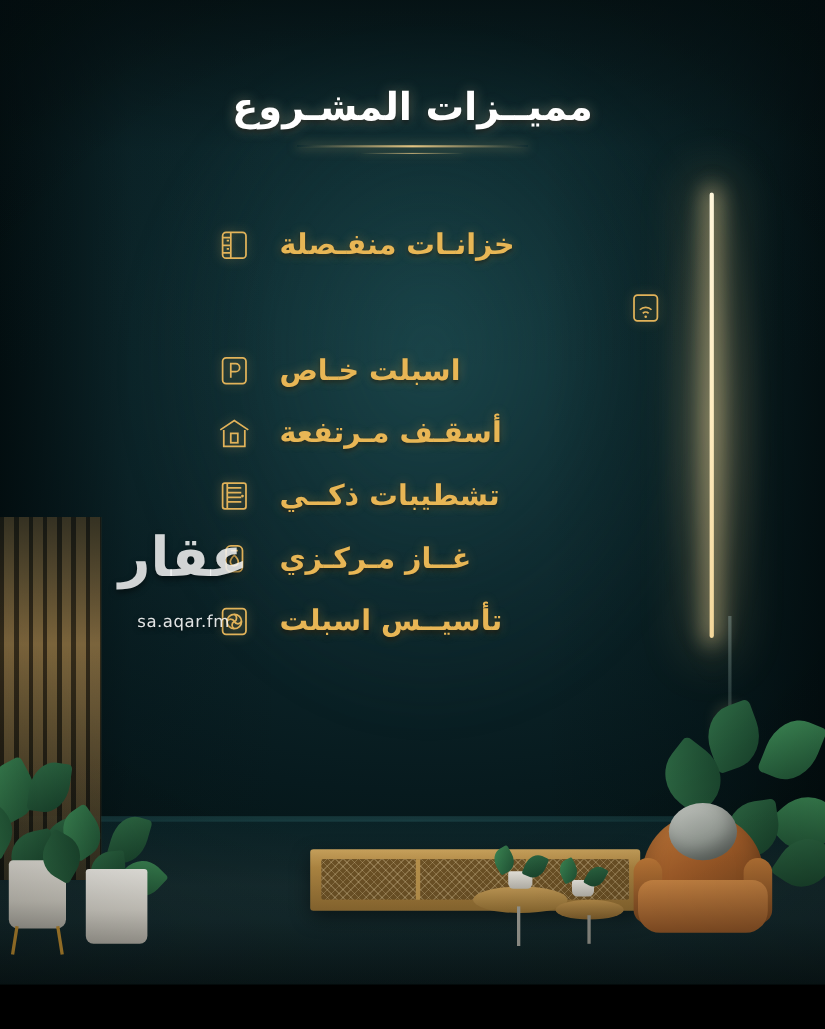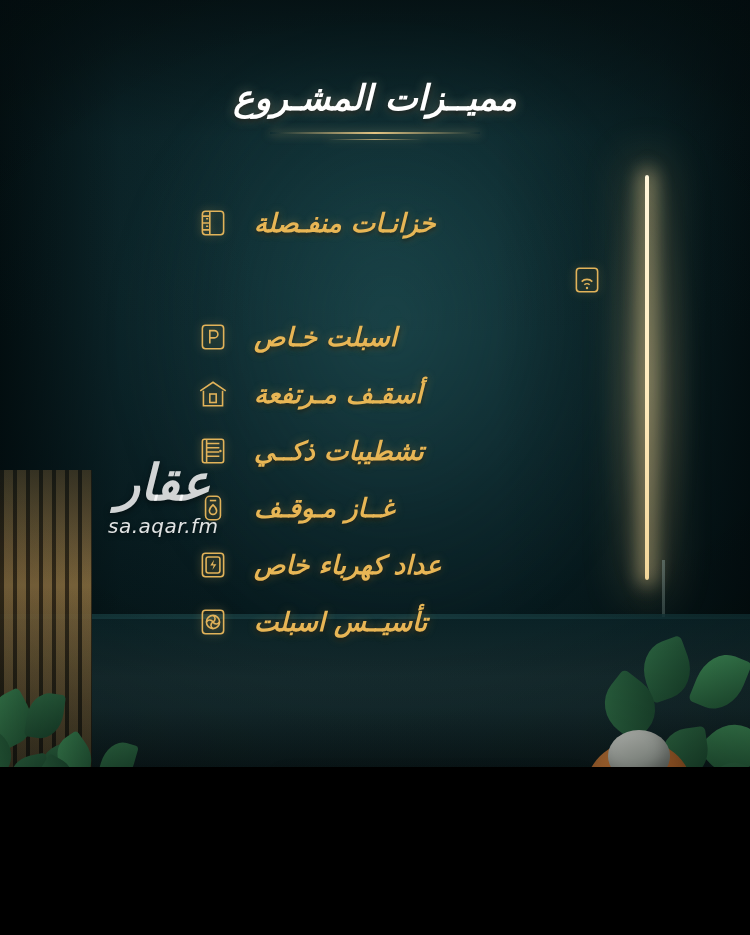--- a/index.html
+++ b/index.html
@@ -6,24 +6,23 @@
     margin: 0;
     padding: 0;
     background: #000;
   }
   body {
     font-family: "DejaVu Sans", "Liberation Sans", sans-serif;
   }
   #poster {
     position: relative;
     width: 750px;
-    height: 767px;
+    height: 895px;
     overflow: hidden;
     background: #0b1c1f;
-    font-style: italic;
   }
 
   
   .bg-base {
     position: absolute;
     inset: 0;
     background:
       radial-gradient(110% 70% at 52% 30%, #12353a 0%, #0d272c 42%, #071a1e 72%, #03100f 100%);
   }
   .bg-wall-dark {
@@ -380,35 +379,35 @@
     letter-spacing: 2px;
     color: #e8b655;
     text-shadow: 0 0 10px rgba(232,182,85,0.35), 0 2px 4px rgba(0,0,0,0.6);
     white-space: nowrap;
   }
 
   
   .watermark {
     position: absolute;
     left: 108px;
-    top: 458px;
+    top: 482px;
     text-align: center;
     direction: rtl;
   }
   .watermark .wm-logo {
     font-size: 50px;
     font-weight: bold;
     color: rgba(255,255,255,0.82);
     letter-spacing: 1px;
     line-height: 1;
     text-shadow: 0 2px 6px rgba(0,0,0,0.5);
   }
   .watermark .wm-url {
-    margin-top: 6px;
-    font-size: 20px;
+    margin-top: 24px;
+    font-size: 15px;
     direction: ltr;
     color: rgba(255,255,255,0.88);
     letter-spacing: 0.5px;
     text-shadow: 0 2px 5px rgba(0,0,0,0.55);
   }
 </style>
 </head>
 <body>
 
 <div id="poster">
@@ -546,40 +545,30 @@
         <svg viewBox="0 0 32 32">
           <rect x="6" y="5" width="20" height="22" rx="2"></rect>
           <path d="M10 5 v22"></path>
           <path d="M10 9 h12 M10 13 h12 M10 17 h12 M10 21 h12"></path>
           <circle cx="23" cy="16" r="1.2" fill="#e2b35a" stroke="none"></circle>
         </svg>
       </span>
     </div>
 
     <div class="feature">
-      <span class="label">غــاز مـوقـف</span>
+      <span class="label">غــاز مـركـزي</span>
       <span class="icon">
         <svg viewBox="0 0 32 32">
           <rect x="9" y="5" width="14" height="22" rx="4"></rect>
           <path d="M13 9 h6"></path>
           <path d="M16 13 c2.5 2.2 3.4 4 3.4 5.6 a3.4 3.4 0 0 1 -6.8 0 c0 -1.6 .9 -3.4 3.4 -5.6 z"></path>
         </svg>
       </span>
     </div>
 
-    <div class="feature">
-      <span class="label">عداد  كهرباء خاص</span>
-      <span class="icon">
-        <svg viewBox="0 0 32 32">
-          <rect x="6" y="5" width="20" height="22" rx="3"></rect>
-          <rect x="9.5" y="8.5" width="13" height="15" rx="2"></rect>
-          <path d="M17 11 l-3.6 5.4 h3.2 l-1.2 4.4 3.8 -5.6 h-3.2 z" fill="#e2b35a" stroke="none"></path>
-        </svg>
-      </span>
-    </div>
 
     <div class="feature">
       <span class="label">تأسيــس اسبلت</span>
       <span class="icon">
         <svg viewBox="0 0 32 32">
           <rect x="6" y="5" width="20" height="22" rx="3"></rect>
           <circle cx="16" cy="16" r="6.2"></circle>
           <path d="M16 9.8 c2.6 1.4 2.6 4.8 0 6.2 -2.6 1.4 -2.6 4.8 0 6.2"></path>
           <path d="M9.8 16 c1.4 -2.6 4.8 -2.6 6.2 0 1.4 2.6 4.8 2.6 6.2 0"></path>
         </svg>

